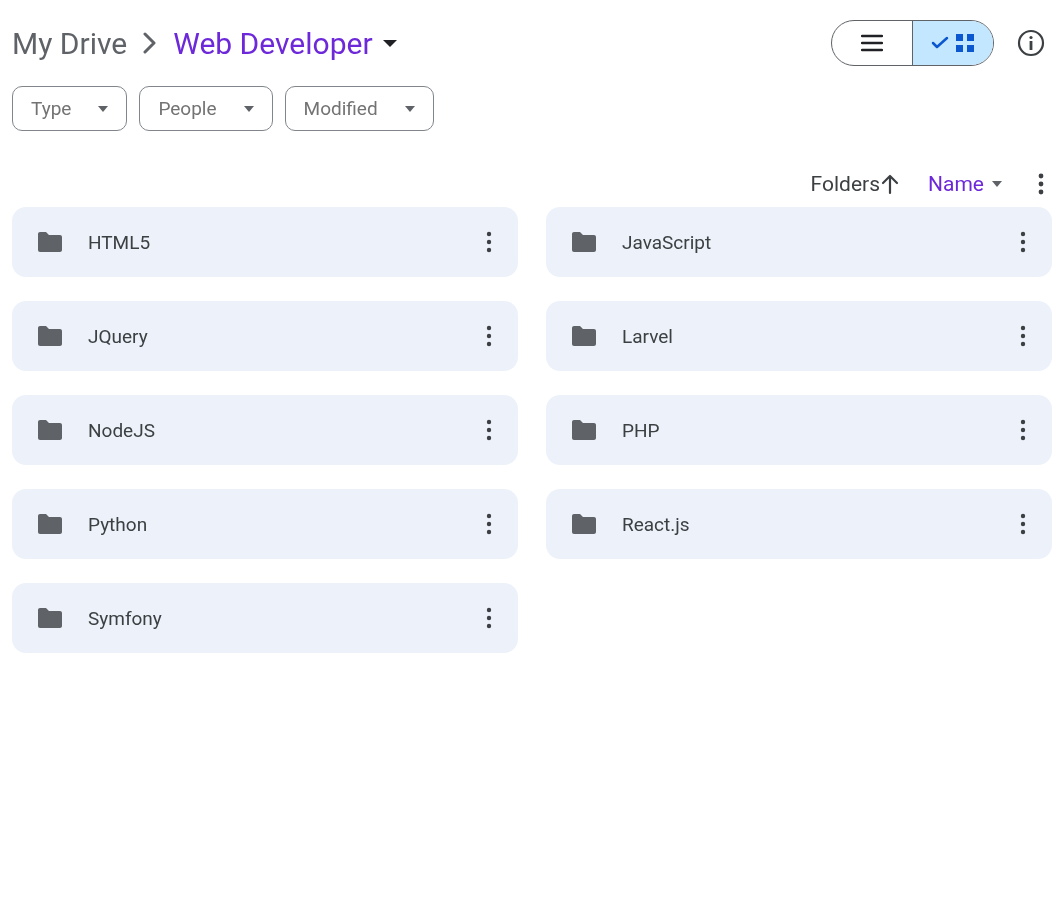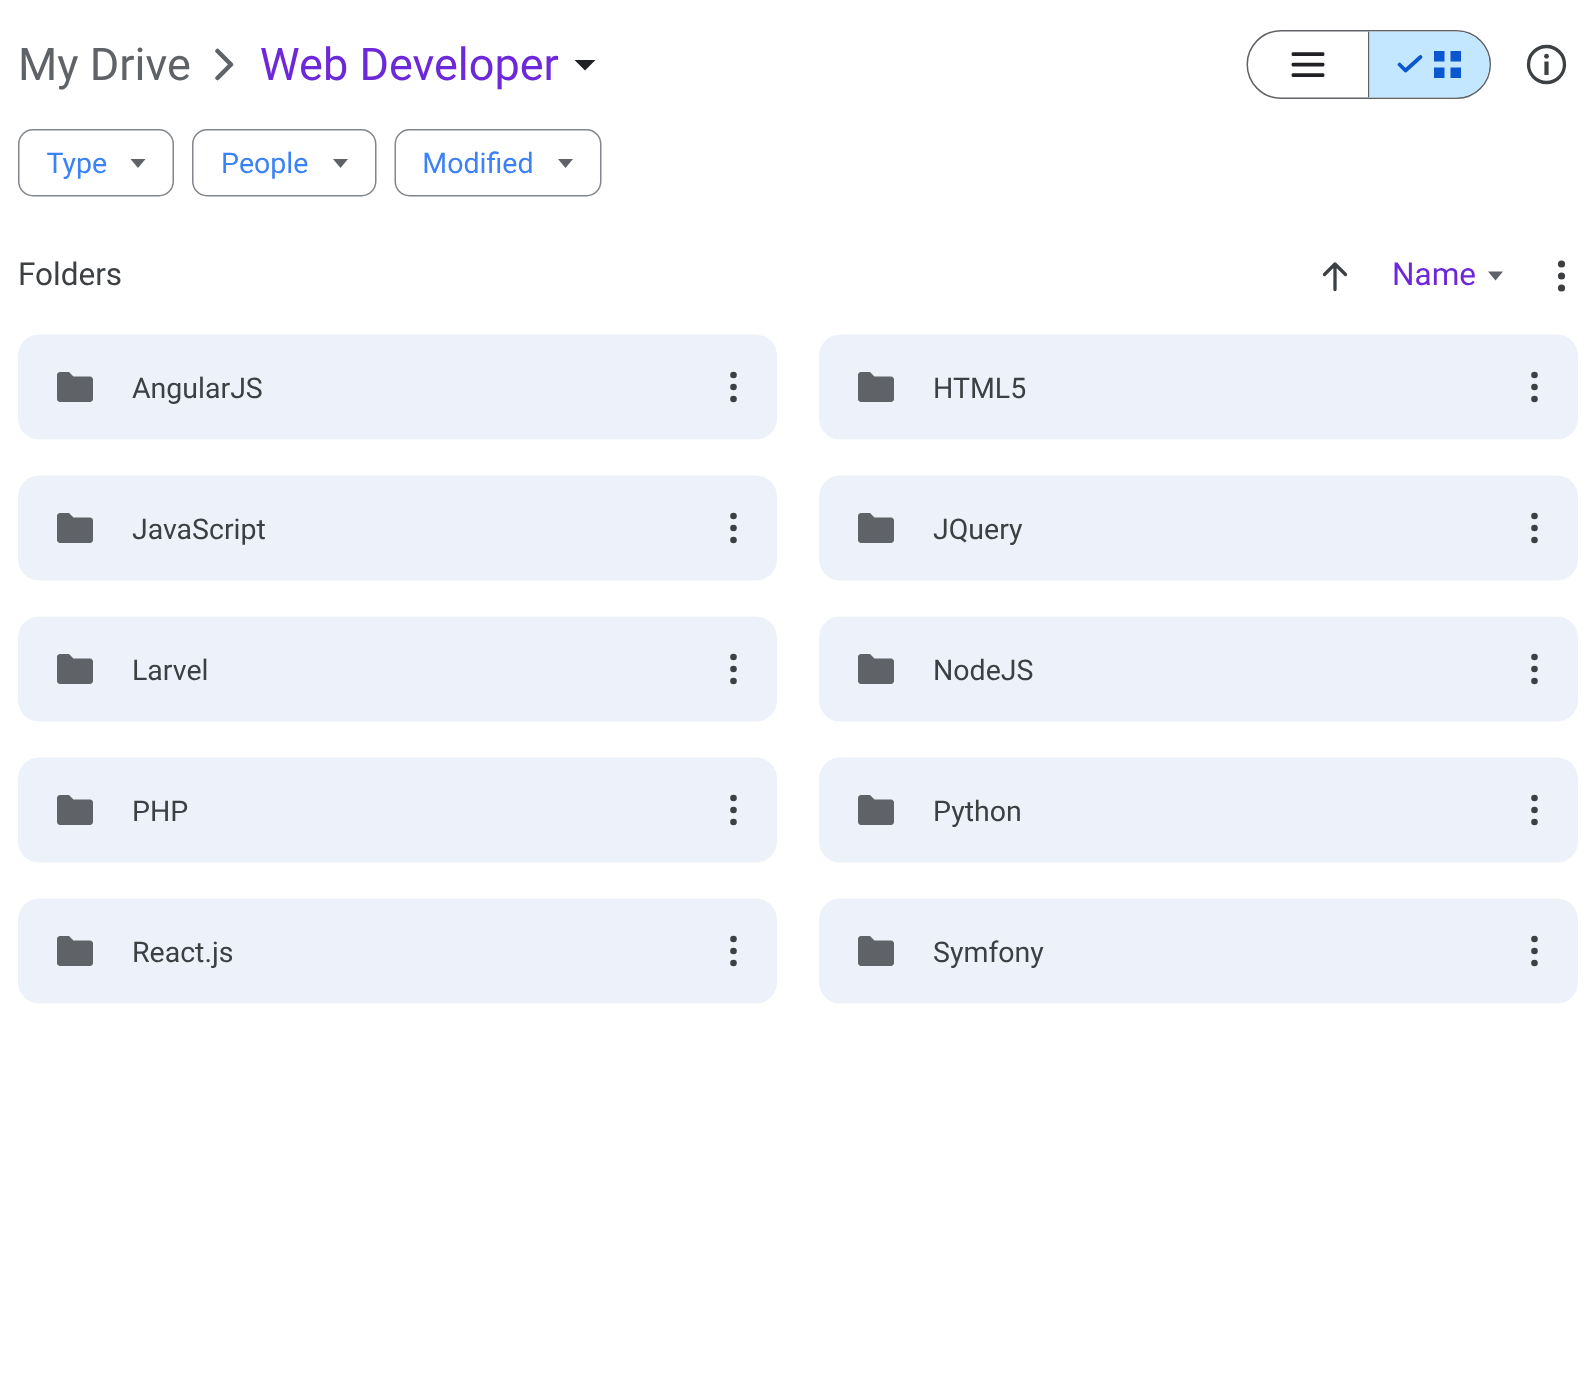--- a/index.html
+++ b/index.html
@@ -91,40 +91,40 @@
       border-radius: 50%;
     }
     .filters {
       display: flex;
       gap: 12px;
       padding: 0 0 24px 0;
     }
     .filter-chip {
       display: flex;
       align-items: center;
-      gap: 16px;
+      gap: 27px;
       border: 1px solid #80868b;
       border-radius: 10px;
       padding: 10px 18px;
       font-size: 19px;
-      color: #3b82f6;
+      color: #737373;
       cursor: pointer;
     }
     .caret-down-sm {
       width: 0;
       height: 0;
       border-left: 5px solid transparent;
       border-right: 5px solid transparent;
       border-top: 6px solid #5f6368;
     }
     .section-header {
       display: flex;
-      justify-content: space-between;
-      align-items: center;
-      padding: 10px 0 20px 0;
+      justify-content: flex-end;
+      align-items: center;
+      padding: 10px 0 4px 0;
     }
     .section-title {
       font-size: 21px;
       color: #3c4043;
       font-weight: 400;
     }
     .sort-area {
       display: flex;
       align-items: center;
       gap: 28px;
@@ -259,37 +259,20 @@
         <circle cx="3" cy="3" r="2.4" fill="#3c4043"></circle>
         <circle cx="3" cy="11" r="2.4" fill="#3c4043"></circle>
         <circle cx="3" cy="19" r="2.4" fill="#3c4043"></circle>
       </svg>
     </div>
   </div>
 </div>
 
 <div class="folders-grid" id="folders-grid">
 
-<div class="folder-card">
-      <div class="folder-left">
-        <span>
-          <svg width="28" height="24" viewBox="0 0 28 24">
-            <path d="M2 4 C2 2.9 2.9 2 4 2 L10 2 L13 5 L24 5 C25.1 5 26 5.9 26 7 L26 20 C26 21.1 25.1 22 24 22 L4 22 C2.9 22 2 21.1 2 20 Z" fill="#5f6368"></path>
-          </svg>
-        </span>
-        <span class="folder-name">AngularJS</span>
-      </div>
-      <div class="folder-more">
-        <svg width="6" height="22" viewBox="0 0 6 22">
-          <circle cx="3" cy="3" r="2.2" fill="#3c4043"></circle>
-          <circle cx="3" cy="11" r="2.2" fill="#3c4043"></circle>
-          <circle cx="3" cy="19" r="2.2" fill="#3c4043"></circle>
-        </svg>
-      </div>
-    </div>
     <div class="folder-card">
       <div class="folder-left">
         <span>
           <svg width="28" height="24" viewBox="0 0 28 24">
             <path d="M2 4 C2 2.9 2.9 2 4 2 L10 2 L13 5 L24 5 C25.1 5 26 5.9 26 7 L26 20 C26 21.1 25.1 22 24 22 L4 22 C2.9 22 2 21.1 2 20 Z" fill="#5f6368"></path>
           </svg>
         </span>
         <span class="folder-name">HTML5</span>
       </div>
       <div class="folder-more">

